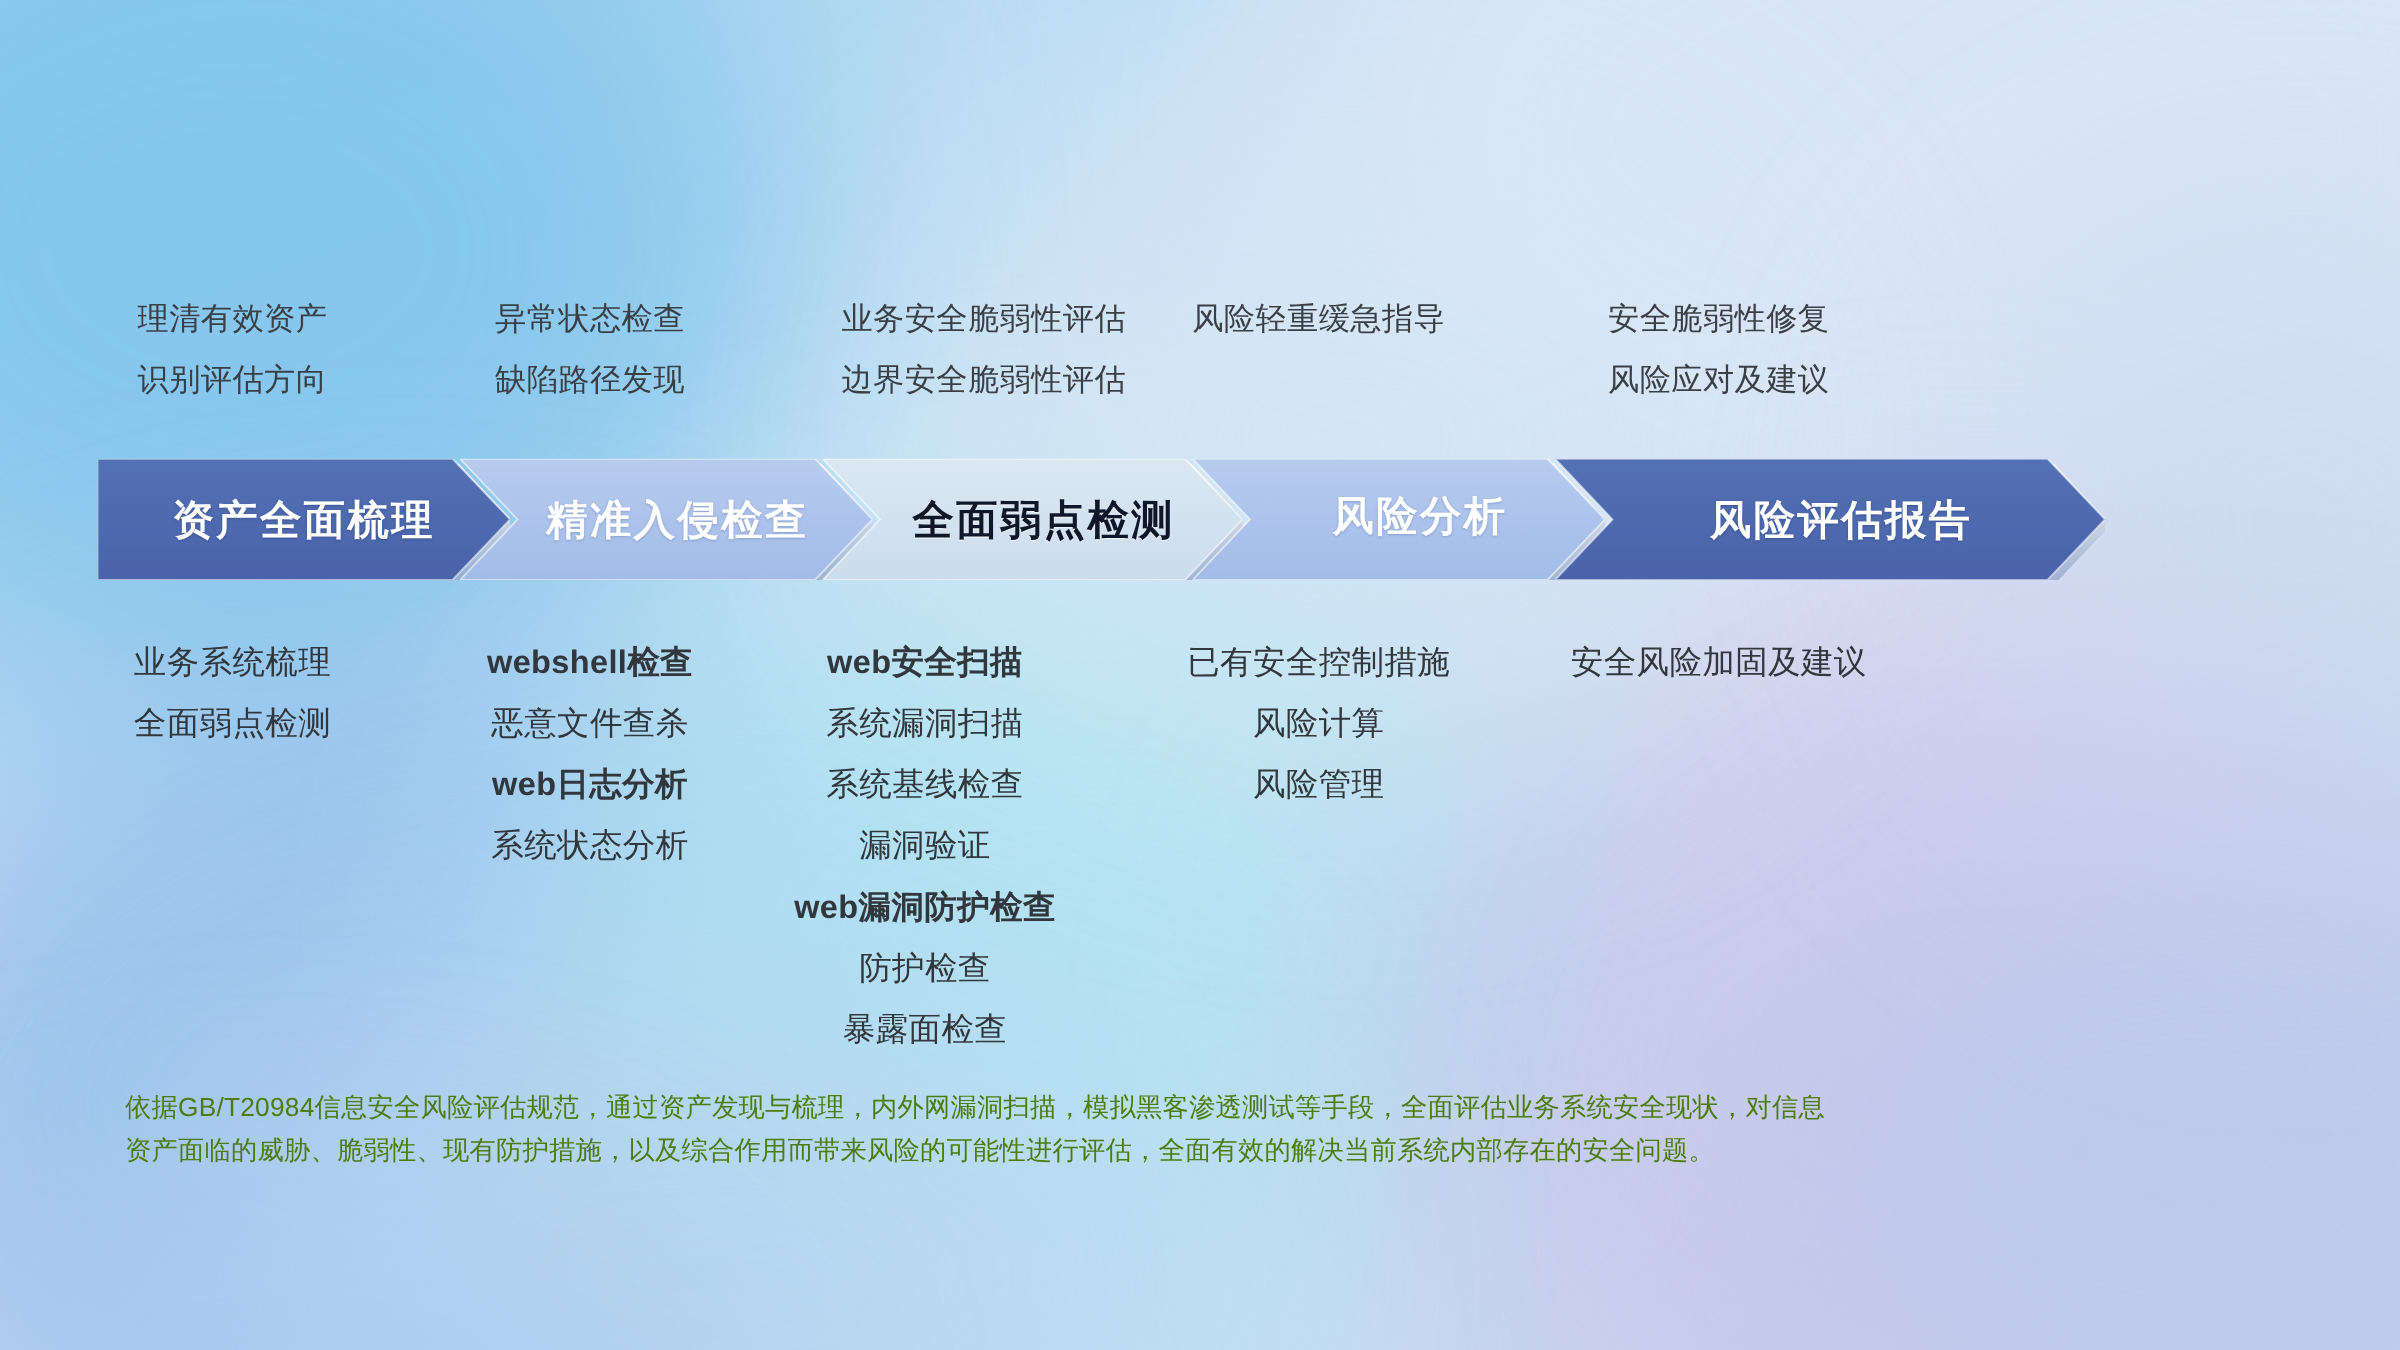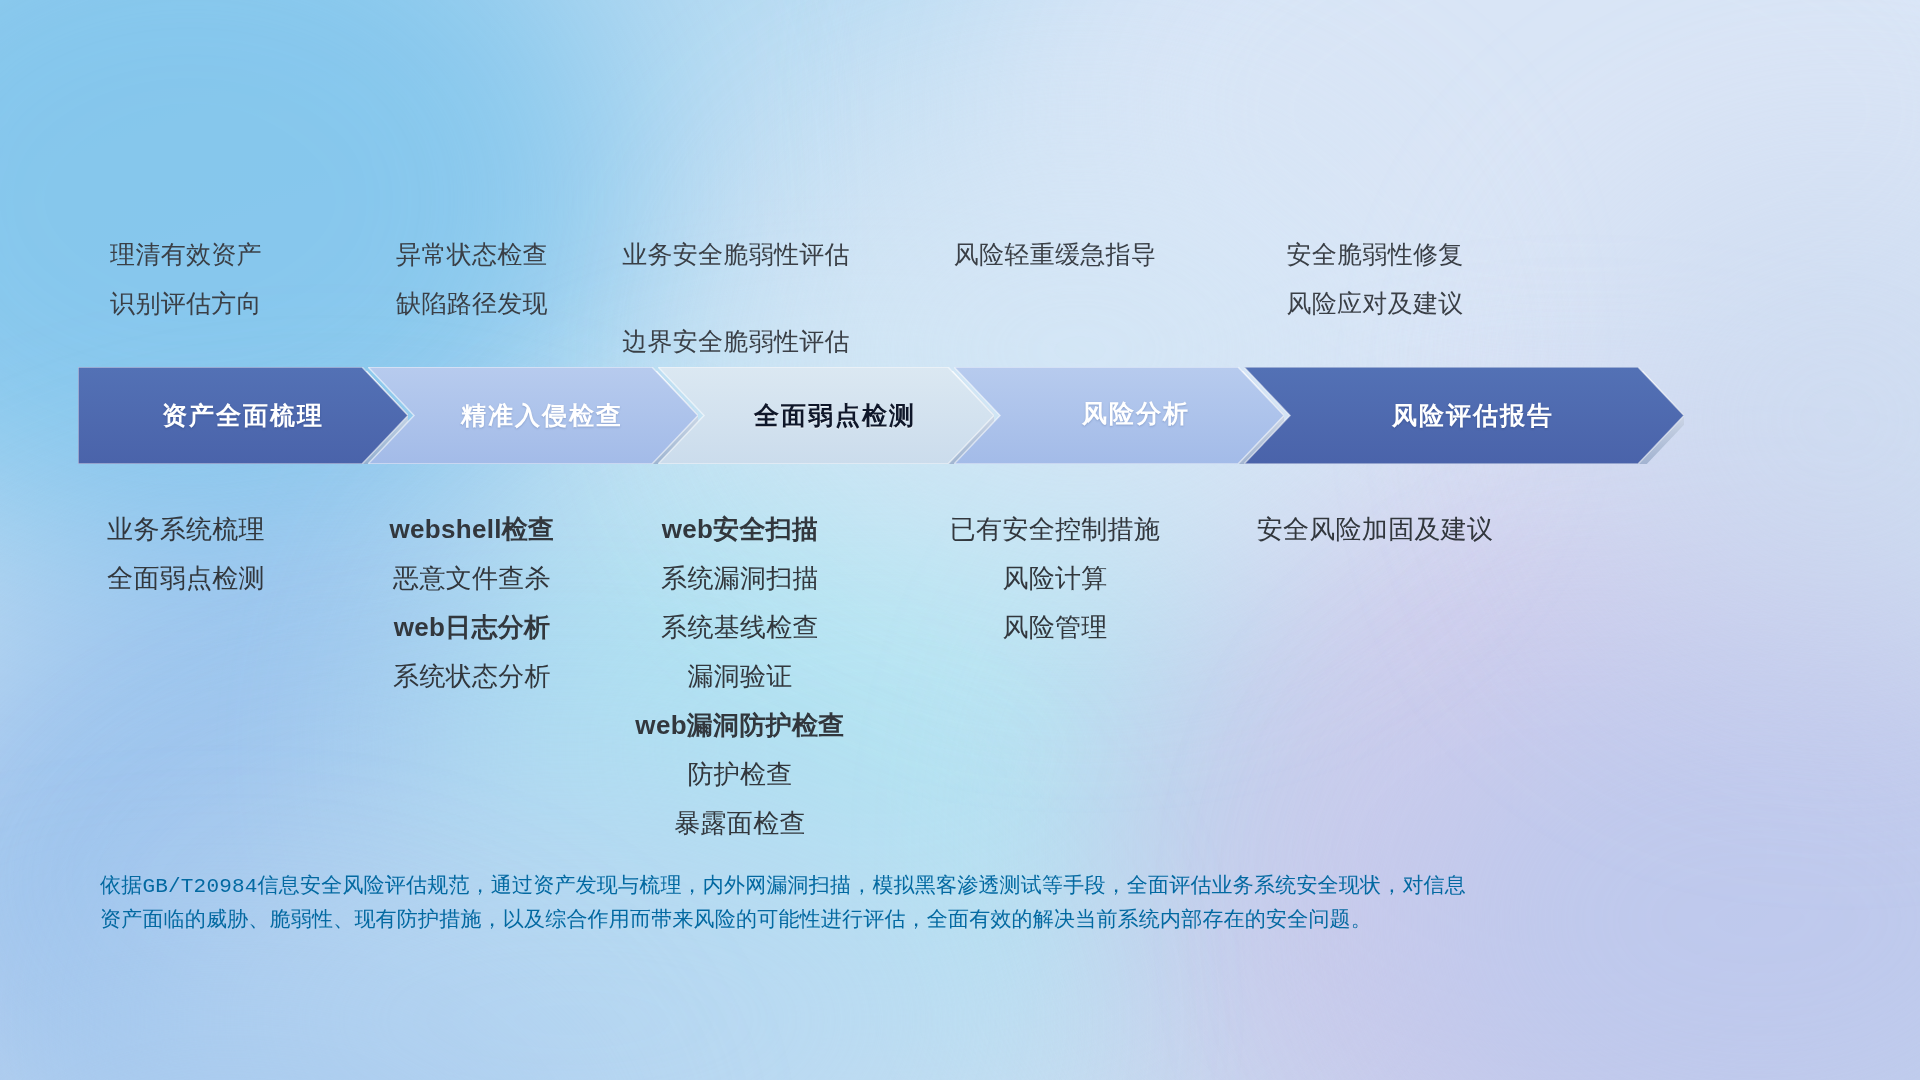--- a/index.html
+++ b/index.html
@@ -114,21 +114,21 @@
     align-items: center;
     justify-content: center;
   }
   .chev .chev-shape {
     position: absolute;
     inset: 0;
   }
   .chev-label {
     position: relative;
     z-index: 3;
-    font-size: 25px;
+    font-size: 33px;
     font-weight: bold;
     letter-spacing: 2px;
     white-space: nowrap;
     line-height: 1;
   }
   .chev-label.on-dark {
     color: #ffffff;
     text-shadow: 0 1px 2px rgba(30,50,100,.35);
   }
   .chev-label.on-mid {
@@ -139,25 +139,24 @@
     color: #0f172a;
     text-shadow: 0 1px 1px rgba(255,255,255,.7);
   }
 
   
   #footer {
     position: absolute;
     left: 100px;
     top: 870px;
     width: 1560px;
-    color: #0369a1;
+    color: #4d7c0f;
     font-size: 21px;
     line-height: 34px;
     letter-spacing: .2px;
-    font-family: Liberation Mono, monospace;
   }
   #footer .fline { display: block; white-space: nowrap; }
 </style>
 </head>
 <body>
 
 <div id="stage">
 
   <div class="bg-layer bg-base"></div>
   <div class="bg-layer">
@@ -177,21 +176,21 @@
 
     <div class="top-row" id="top-row">
         <div class="col" style="position: absolute; left: -34px; width: 440px;">
           <div class="side-note">理清有效资产</div>
           <div class="side-note">识别评估方向</div>
         </div>
         <div class="col" style="position: absolute; left: 252px; width: 440px;">
           <div class="side-note">异常状态检查</div>
           <div class="side-note">缺陷路径发现</div>
         </div>
-        <div class="col" style="position: absolute; left: 516px; width: 440px; gap: 38px;">
+        <div class="col" style="position: absolute; left: 567px; width: 440px;">
           <div class="side-note">业务安全脆弱性评估</div>
           <div class="side-note">边界安全脆弱性评估</div>
         </div>
         <div class="col" style="position: absolute; left: 835px; width: 440px;">
           <div class="side-note">风险轻重缓急指导</div>
         </div>
         <div class="col" style="position: absolute; left: 1155px; width: 440px;">
           <div class="side-note">安全脆弱性修复</div>
           <div class="side-note">风险应对及建议</div>
         </div>

